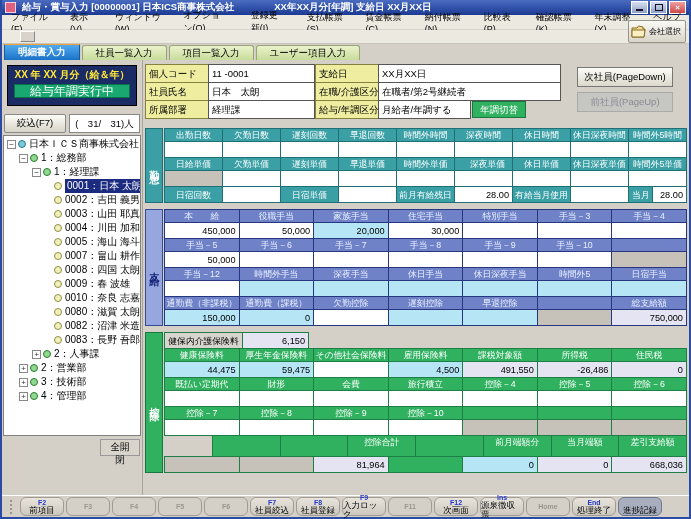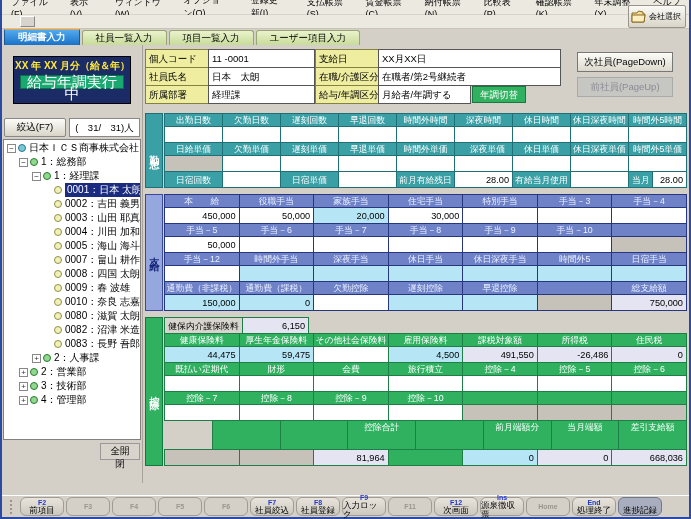--- a/index.html
+++ b/index.html
@@ -36,23 +36,23 @@
        background:linear-gradient(#EAF2CC,#C8DC9A);border:1px solid #9AA478;border-bottom:none;border-radius:3px 3px 0 0;}
   .tab.active{background:linear-gradient(#52AAEE,#1A72C8);color:#fff;font-weight:bold;
               border-color:#1A5A9A;border-top:2px solid #F0A030;height:15px;}
 
   
   .content{display:flex;height:438px;}
   .left-panel{width:140px;flex:none;display:flex;flex-direction:column;border-right:1px solid #A8A49C;}
   .right-panel{flex:1;position:relative;padding:0 2px;}
 
   
-  .period-box{background:var(--navy);border:1px solid #000;margin:11px;padding:2px 1px 14px;}
+  .period-box{background:var(--navy);border:1px solid #000;margin:5px;padding:2px 1px 7px;}
   .period-text{color:#FFE838;font-weight:bold;font-size:10px;text-align:center;white-space:nowrap;}
-  .status-bar{margin:2px 5px 0;background:var(--statusgreen);color:#fff;font-size:15px;text-align:center;
+  .status-bar{margin:2px 5px 0;background:var(--statusgreen);color:#fff;font-size:12px;text-align:center;
               border:1px solid #0A7048;height:12px;line-height:12px;}
   .filter-row{height:24px;display:flex;align-items:center;gap:3px;padding:0 2px;}
   .filter-btn{width:62px;height:19px;background:linear-gradient(#FCFCF8,#D8D4C8);border:1px solid #888;
               font-size:9.5px;border-radius:2px;font-family:inherit;}
   .count{font-size:9.5px;background:#fff;border:1px solid #888;height:17px;line-height:17px;flex:1;text-align:center;white-space:nowrap;}
   .tree{height:298px;background:#fff;border:1px solid #808080;margin:0 1px;overflow:hidden;padding-top:1px;}
   .trow{height:14px;display:flex;align-items:center;font-size:10px;white-space:nowrap;}
   .texp{width:9px;height:9px;border:1px solid #888;background:#fff;font-size:8px;line-height:7px;text-align:center;
         margin-right:2px;flex:none;color:#333;box-sizing:border-box;}
   .tico{width:8px;height:8px;border-radius:50%;margin-right:3px;flex:none;box-sizing:border-box;}
@@ -116,20 +116,34 @@
   .flabel{font-size:8.5px;line-height:9px;}
   .fnbtn.disabled{background:#D4D0C8;}
   .fnbtn.disabled .fkey{color:#9A968E;}
   .fnbtn.active{background:#A8AEBE;border-color:#70788C;}
 </style>
 </head>
 <body>
 
 <div class="window">
 
+  <div class="titlebar">
+    <span class="app-icon"></span>
+    <span class="title-left">給与・賞与入力 [00000001] 日本ICS商事株式会社</span>
+    <span class="title-right">XX年XX月分[年調] 支給日 XX月XX日</span>
+    <span class="win-btns">
+      <span class="win-btn">
+          <span class="g-min"></span>
+        </span>
+      <span class="win-btn">
+          <span class="g-rest"></span>
+        </span>
+      <span class="win-btn close">×</span>
+    </span>
+  </div>
 
   <div class="menubar">
       <span class="menu-item">ファイル(F)</span>
       <span class="menu-item">表示(V)</span>
       <span class="menu-item">ウィンドウ(W)</span>
       <span class="menu-item">オプション(O)</span>
       <span class="menu-item">登録更新(I)</span>
       <span class="menu-item">支払帳票(S)</span>
       <span class="menu-item">賃金帳票(C)</span>
       <span class="menu-item">納付帳票(N)</span>
@@ -484,21 +498,21 @@
             </div>
             <div class="grow c7" style="height: 16px;">
               <div class="cell v" style="line-height: 16px;"></div>
               <div class="cell v" style="line-height: 16px;"></div>
               <div class="cell v" style="line-height: 16px;"></div>
               <div class="cell v" style="line-height: 16px;"></div>
               <div class="cell v gray" style="line-height: 16px;"></div>
               <div class="cell v gray" style="line-height: 16px;"></div>
               <div class="cell v gray" style="line-height: 16px;"></div>
             </div>
-            <div class="grow c7" style="height: 29px; margin-left: 48px;">
+            <div class="grow c7" style="height: 21px; margin-left: 48px;">
               <div class="cell hG" style="line-height: 13px;"></div>
               <div class="cell hG" style="line-height: 13px;"></div>
               <div class="cell hG" style="line-height: 13px;">控除合計</div>
               <div class="cell hG" style="line-height: 13px;"></div>
               <div class="cell hG" style="line-height: 13px;">前月端額分</div>
               <div class="cell hG" style="line-height: 13px;">当月端額</div>
               <div class="cell hG" style="line-height: 13px;">差引支給額</div>
             </div>
             <div class="grow c7" style="height: 16px;">
               <div class="cell v gray" style="line-height: 16px;"></div>

